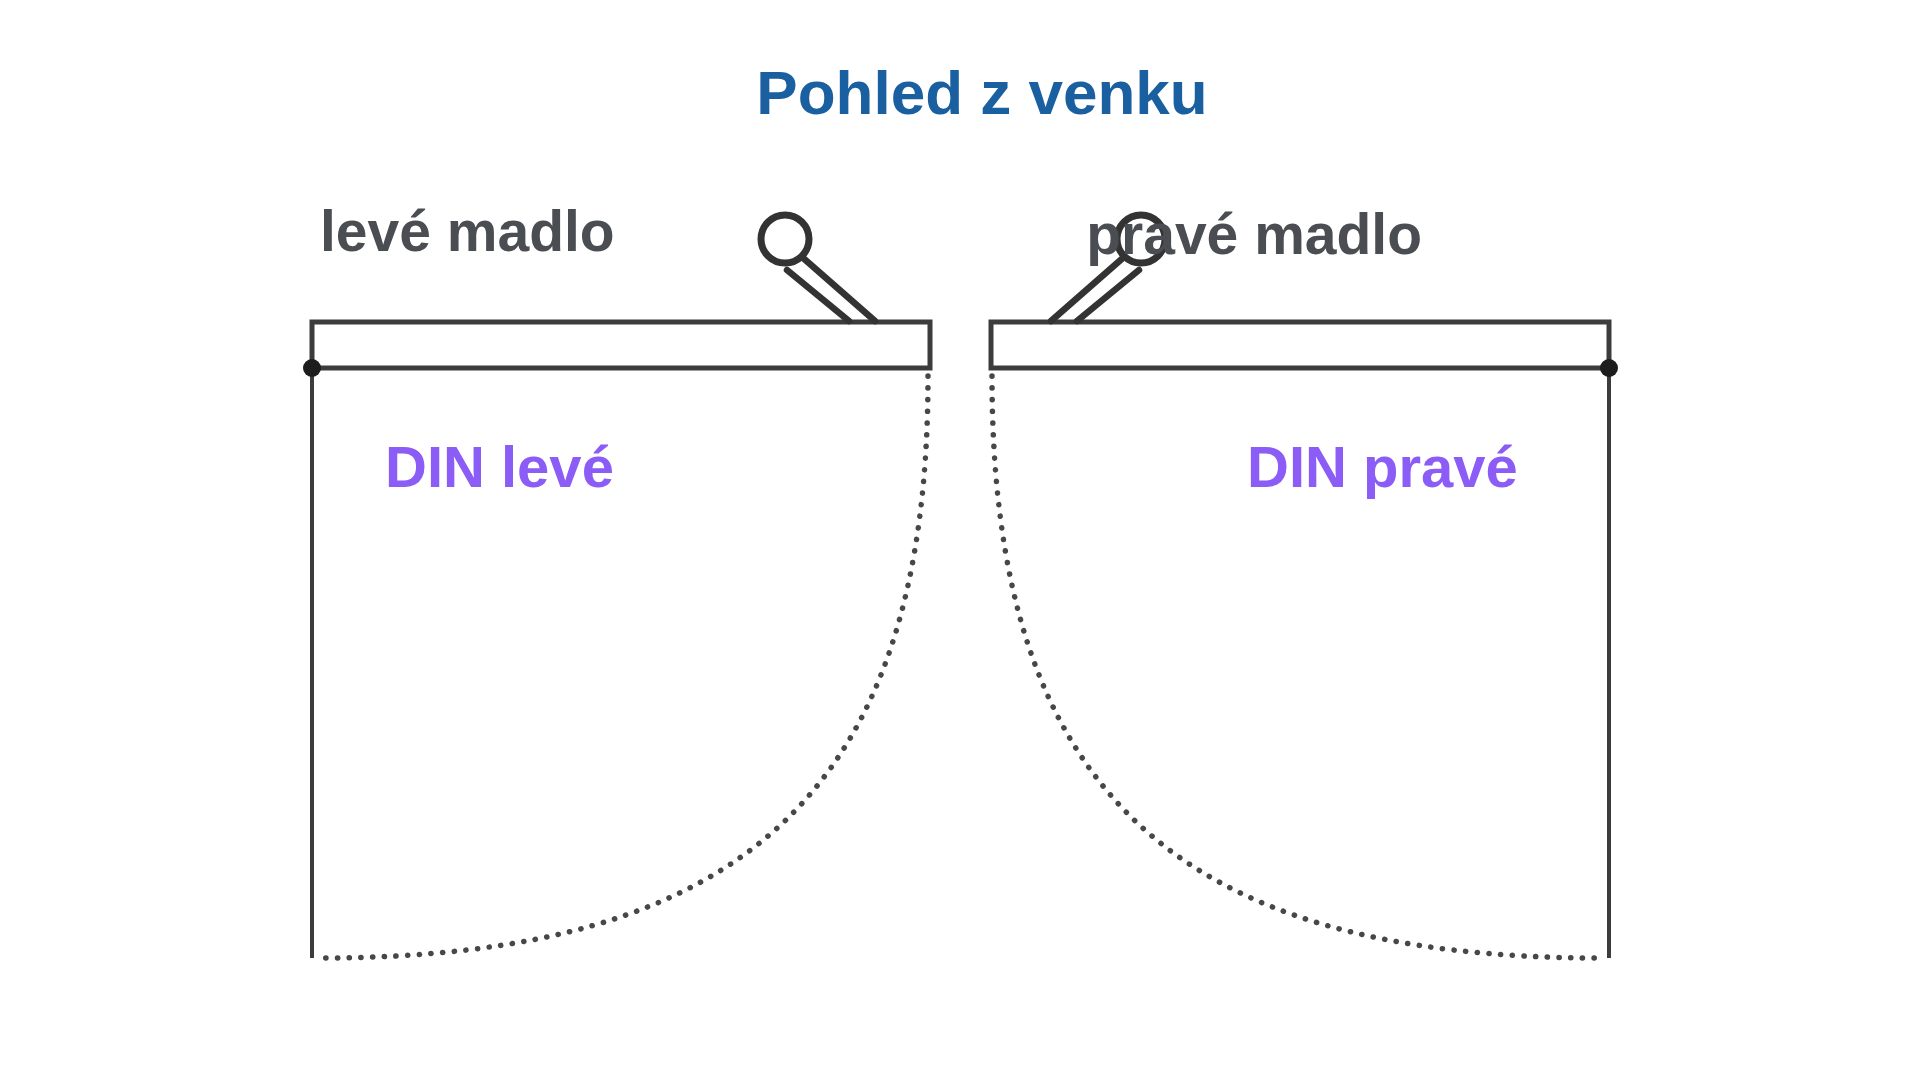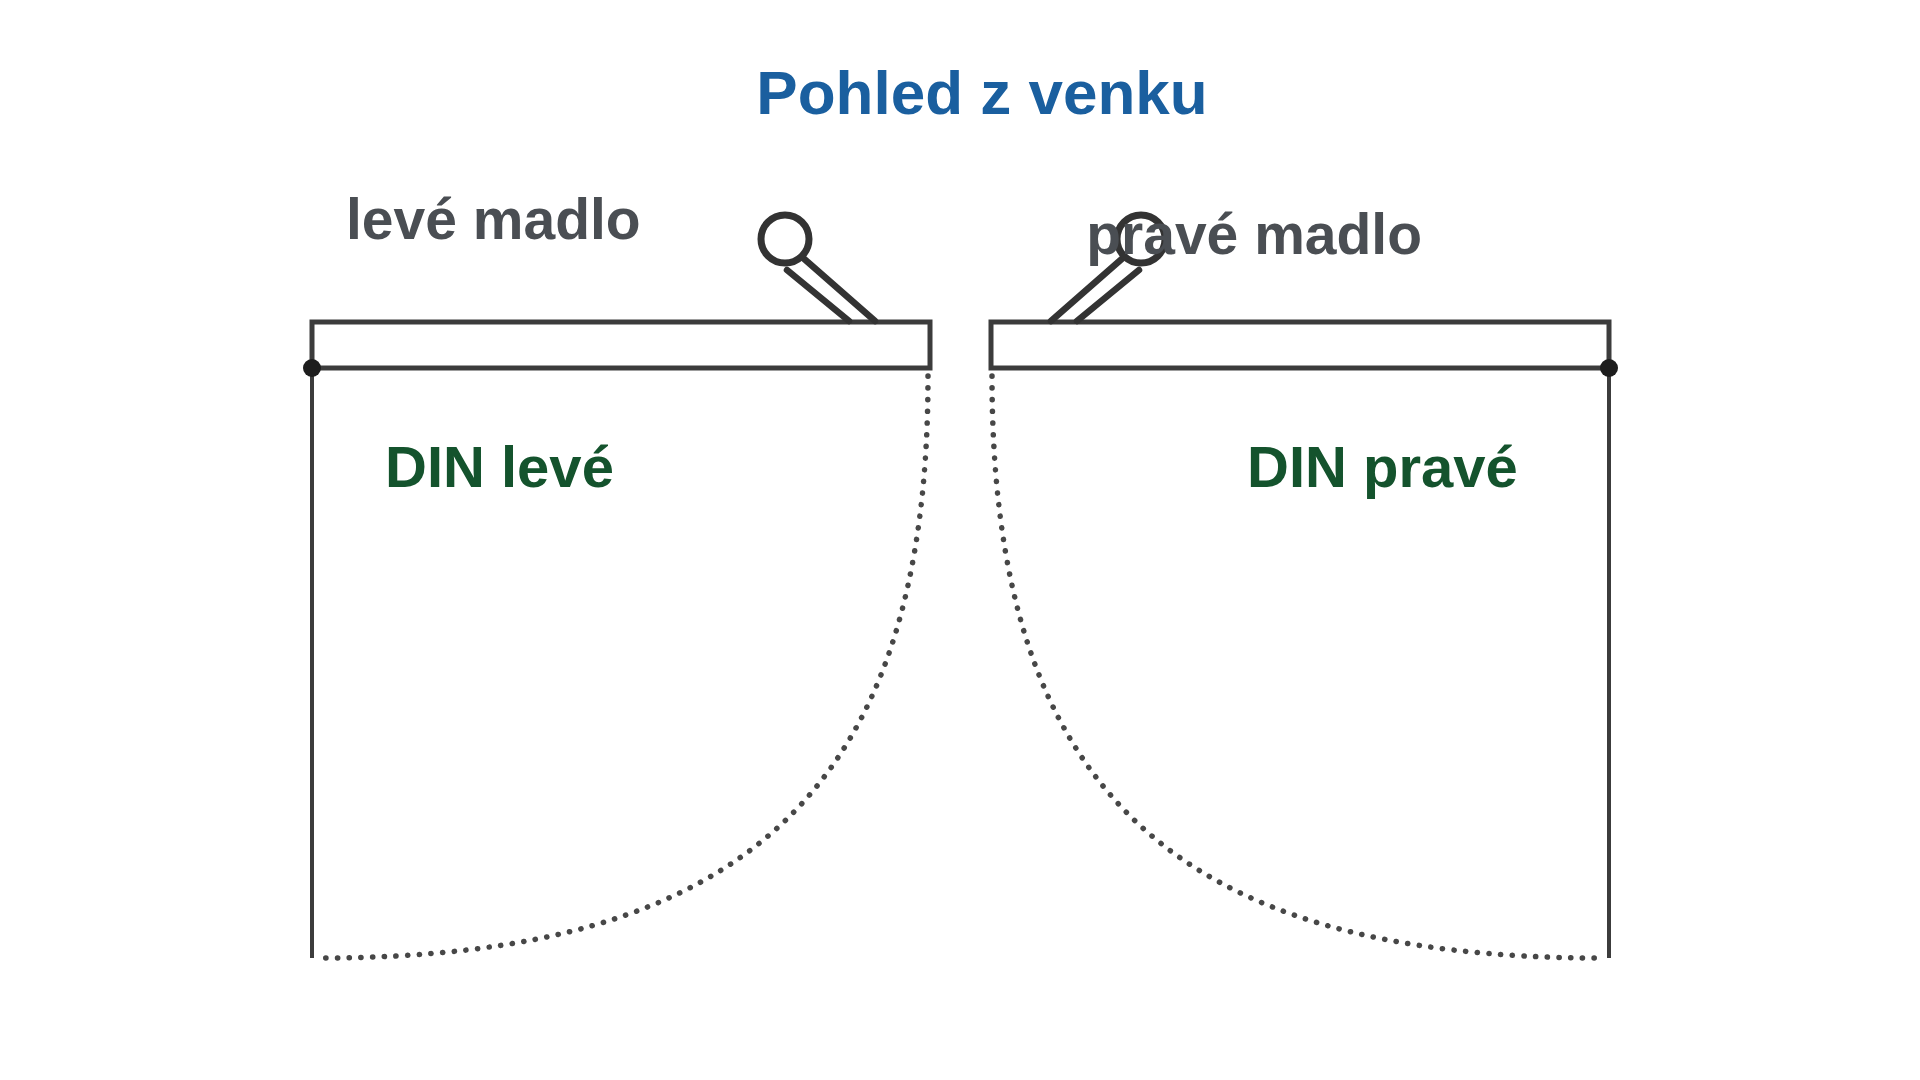--- a/index.html
+++ b/index.html
@@ -66,23 +66,23 @@
     transform: translateX(-50%);
     font-size: 62px;
     color: #1a5f9f;
   }
   .gray {
     font-size: 57px;
     color: #4a4e53;
   }
   .blue {
     font-size: 58px;
-    color: #14532d;
+    color: #8b5cf6;
   }
-  .lbl-left-handle  { left: 320px;  top: 191px; margin-left: 26px; }
+  .lbl-left-handle  { left: 320px;  top: 203px; }
   .lbl-right-handle { right: 311px; top: 206px; }
   .lbl-din-left     { left: 385px;  top: 438px; }
   .lbl-din-right    { left: 1247px; top: 438px; }
 </style>
 </head>
 <body>
 
 <div class="stage">
 
   <svg viewBox="0 0 1920 1080" aria-hidden="true">

